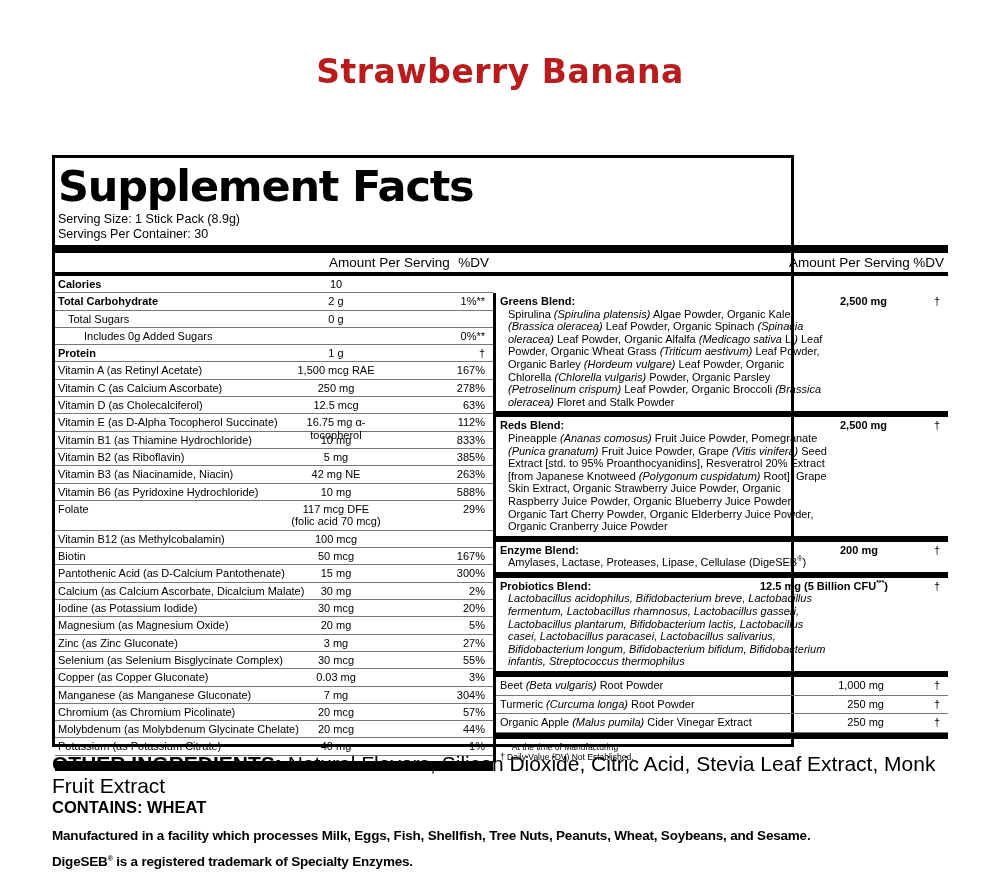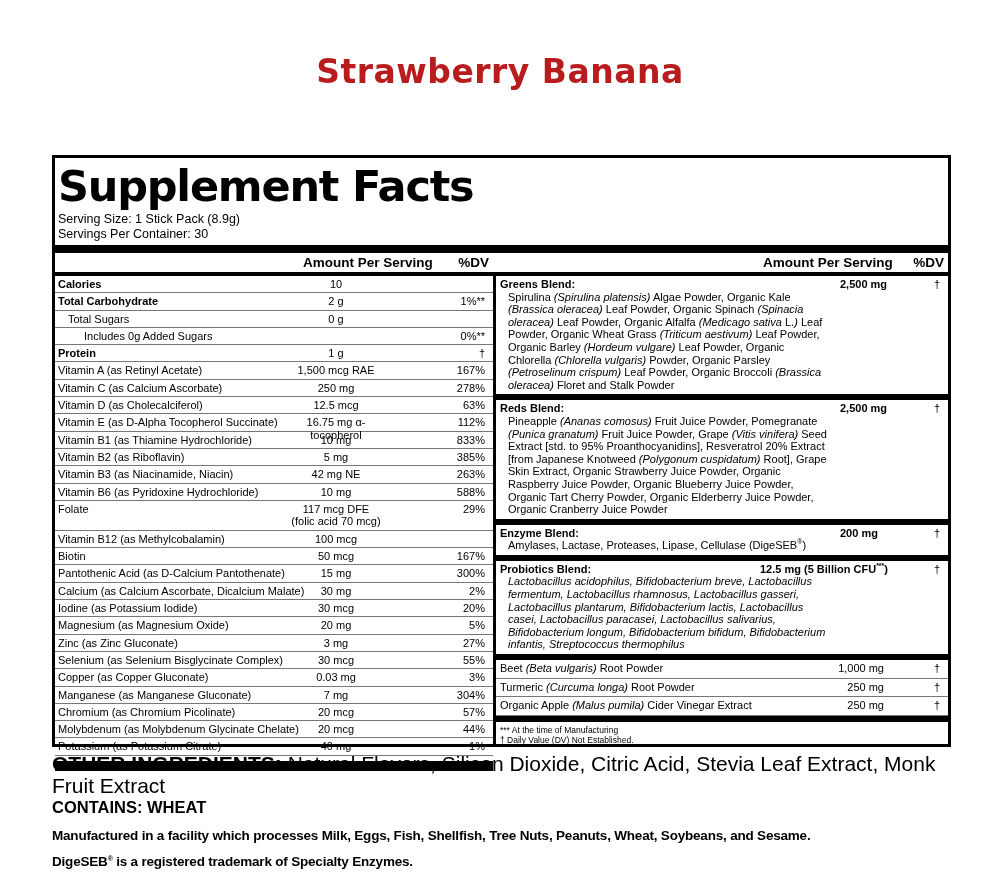--- a/index.html
+++ b/index.html
@@ -2,49 +2,49 @@
 <html><head>
 <meta charset="utf-8">
 <style>
   * { box-sizing: border-box; margin: 0; padding: 0; }
   html, body { width: 1000px; height: 880px; background: #ffffff; color: #000; }
   body { font-family: "Liberation Sans", "DejaVu Sans", sans-serif; position: relative; overflow: hidden; }
 
   .flavor { position: absolute; top: 52px; left: 0; width: 1000px; text-align: center;
     font-family: "DejaVu Sans", sans-serif; font-weight: bold; font-size: 33px; letter-spacing: 0.5px; color: #b91c1c; }
 
-  .panel { position: absolute; left: 52px; top: 155px; width: 899px; height: 592px; border: 3px solid #000; }
+  .panel { position: absolute; left: 52px; top: 155px; width: 742px; height: 592px; border: 3px solid #000; }
   .sf-title { position: absolute; left: 3px; top: 2px; font-family: "DejaVu Sans", sans-serif; font-weight: bold;
     font-size: 43px; letter-spacing: -1.2px; line-height: 52px; }
   .serving { position: absolute; left: 3px; top: 54px; font-size: 12.5px; line-height: 15px; }
 
   
   .col-left { position: absolute; left: 0; top: 87px; width: 438px; }
   .col-right { position: absolute; left: 438px; top: 87px; width: 455px; }
   .thick { height: 8px; background: #000; }
-  .hdr { height: 19px; position: relative; font-weight: bold; font-size: 13.5px; }
+  .hdr { height: 19px; position: relative; font-weight: normal; font-size: 13.5px; margin-left: 26px; }
   .hdr .amt { position: absolute; top: 2px; }
   .hdr .dv { position: absolute; top: 2px; right: 4px; }
   .col-left .hdr .amt { left: 248px; }
   .col-right .hdr .amt { left: 270px; }
   .mid { height: 4px; background: #000; }
 
   .rows { border-right: 0; }
   .row { position: relative; font-size: 11px; line-height: 13px; border-bottom: 1px solid #777; padding: 2px 0 2px 3px; height: 17.3px; }
   .row.tall { height: 30px; }
   .row .name { display: block; }
   .row .name.b { font-weight: bold; }
   .row .name.i1 { padding-left: 10px; }
   .row .name.i2 { padding-left: 26px; }
   .row .amt { position: absolute; left: 228px; width: 106px; text-align: center; top: 2px; }
   .row.tall .amt { line-height: 12.5px; }
   .row .dv { position: absolute; right: 8px; top: 2px; }
   .bottom-bar { height: 10px; background: #000; margin-top: 5px; }
 
-  .col-right .body { border-left: 3px solid #000; margin-top: 0; }
+  .col-right .body { border-left: 3px solid #000; margin-top: 17px; }
   .blend { position: relative; padding: 2px 0 3px 4px; font-size: 11px; line-height: 12.6px; }
   .blend .bname { font-weight: bold; display: block; }
   .blend .bamt { position: absolute; top: 2px; left: 344px; font-weight: bold; }
   .blend .bamt.probio { left: 264px; }
   .blend .bdv { position: absolute; top: 2px; right: 8px; }
   .blend .desc { display: block; padding-left: 8px; width: 330px; }
   .blend .desc i { font-style: italic; }
   .sep { height: 6px; background: #000; }
   .single { position: relative; font-size: 11px; line-height: 13px; padding: 2px 0 2px 4px; height: 18.5px; border-bottom: 1px solid #777; }
   .single:last-of-type { border-bottom: 0; }

